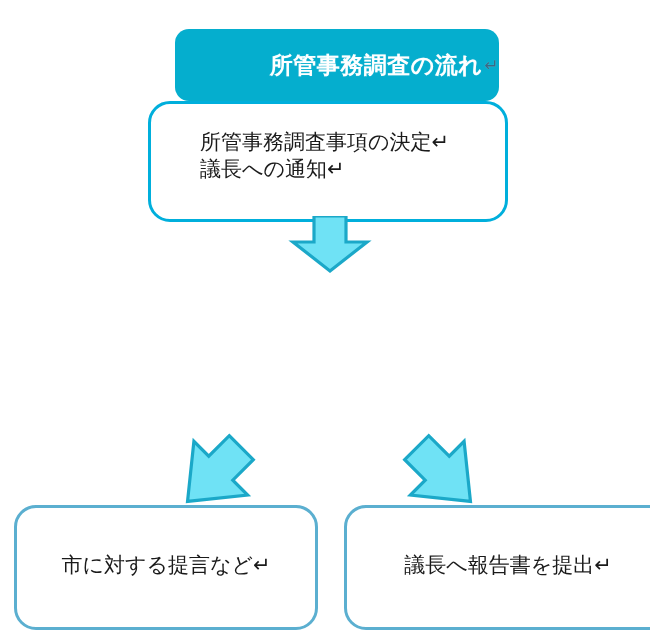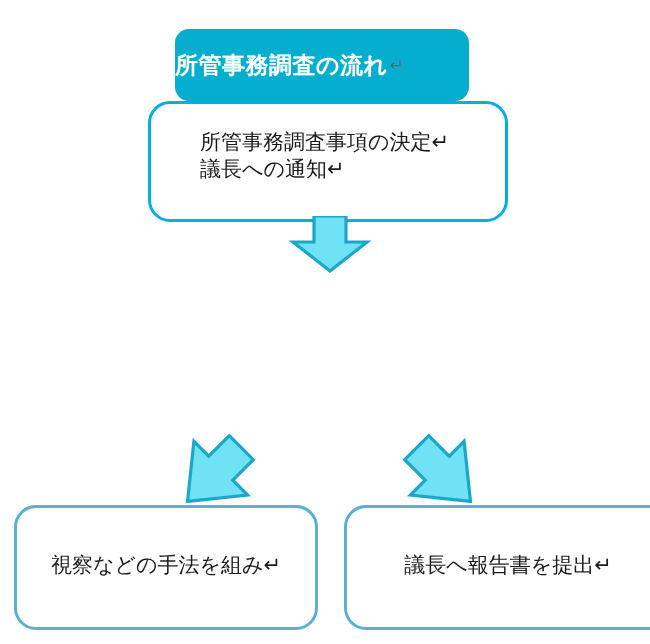--- a/index.html
+++ b/index.html
@@ -17,27 +17,27 @@
     height: 644px;
     background: #ffffff;
     overflow: hidden;
   }
 
   
   .title-box {
     position: absolute;
     left: 175px;
     top: 29px;
-    width: 294px;
+    width: 324px;
     height: 72px;
     background: #05AECE;
     border-radius: 14px;
     display: flex;
     align-items: center;
-    justify-content: flex-start;
+    justify-content: flex-end;
     box-sizing: border-box;
   }
   .title-text {
     color: #ffffff;
     font-size: 23px;
     font-weight: bold;
     letter-spacing: 0.5px;
     white-space: nowrap;
     text-shadow: 0 0 1px rgba(255,255,255,0.4);
   }
@@ -155,20 +155,20 @@
 
   <div class="arrow" id="arrow-down-right" style="left:382px; top:432px;">
     <svg width="126" height="88" viewBox="0 0 126 88">
       <g transform="rotate(-45 63 44)">
         <polygon points="46,4 80,4 80,33 101,33 63,80 25,33 46,33" fill="#6FE2F5" stroke="#1BA8C8" stroke-width="3.2" stroke-linejoin="miter"></polygon>
       </g>
     </svg>
   </div>
 
   <div class="proc-box muted" id="box-proposal">
-    <div class="proc-text">視察などの手法を組み↵</div>
+    <div class="proc-text">市に対する提言など↵</div>
   </div>
 
   <div class="proc-box muted" id="box-report">
     <div class="proc-text">議長へ報告書を提出↵</div>
   </div>
 
 </div>
 
 </body></html>

